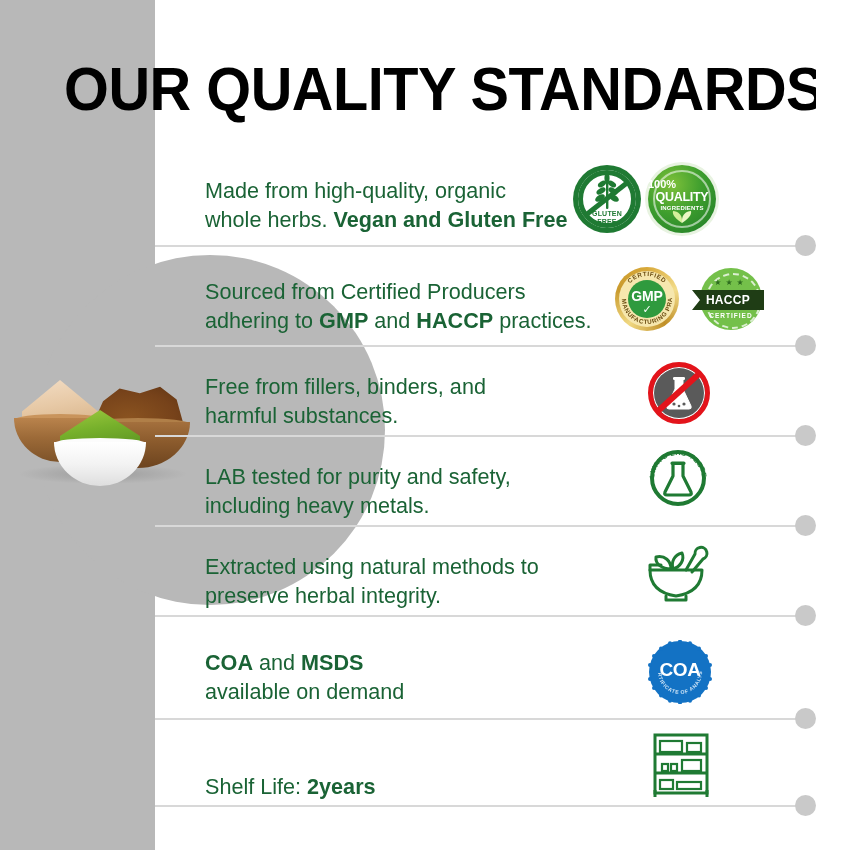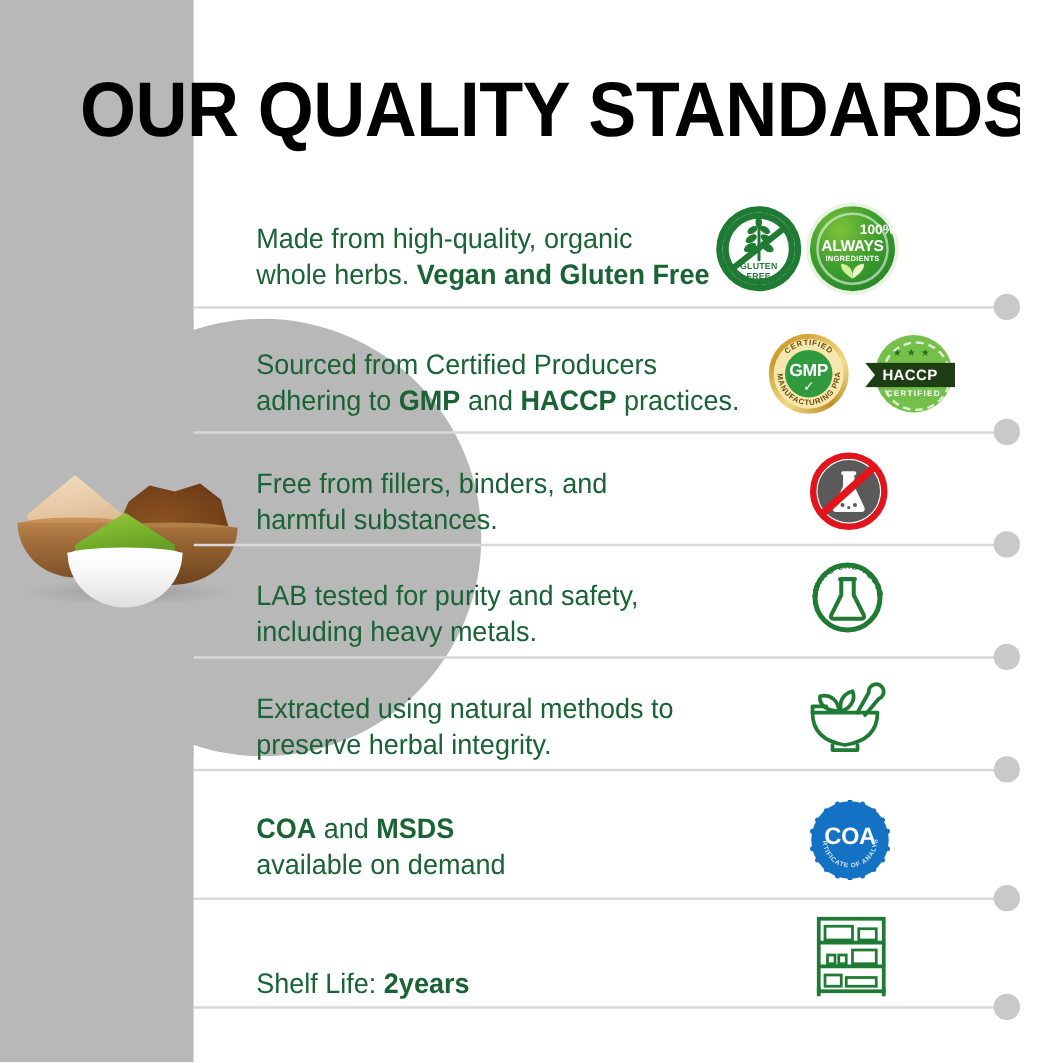--- a/index.html
+++ b/index.html
@@ -125,21 +125,21 @@
   .bdg-gf .ring{position:absolute;inset:5px;border-radius:50%;border:5px solid #1f7a33;}
   .bdg-gf .slash{position:absolute;left:8px;top:31px;width:52px;height:5px;background:#1f7a33;transform:rotate(-38deg);}
   .bdg-gf .label{position:absolute;left:0;right:0;bottom:8px;text-align:center;
     font-size:7px;font-weight:bold;color:#1f7a33;line-height:7.5px;letter-spacing:.2px;}
 
   
   .bdg-nat{position:absolute;width:68px;height:68px;border-radius:50%;
     background:radial-gradient(circle at 35% 28%, #7ec13a 0%, #3e9e2e 45%, #1e7a27 100%);
     box-shadow:0 0 0 3px #e8f3e1;}
   .bdg-nat .ring{position:absolute;inset:5px;border-radius:50%;border:2px solid rgba(255,255,255,.55);}
-  .bdg-nat .t1{position:absolute;left:0;right:0;top:14px;text-align:right;color:#fff;
+  .bdg-nat .t1{position:absolute;left:0;right:0;top:14px;text-align:left;color:#fff;
     font-size:11px;font-weight:bold;line-height:11px;}
   .bdg-nat .t2{position:absolute;left:0;right:0;top:26px;text-align:center;color:#fff;
     font-size:12.5px;font-weight:bold;line-height:13px;letter-spacing:-.3px;}
   .bdg-nat .t3{position:absolute;left:0;right:0;top:40px;text-align:center;color:#fff;
     font-size:6px;font-weight:bold;line-height:6px;letter-spacing:.2px;}
 
   
   .bdg-veg{position:absolute;width:68px;height:68px;border-radius:50%;background:#1f7a33;}
   .bdg-veg .inner{position:absolute;inset:5px;border-radius:50%;background:#fff;}
   .bdg-veg .label{position:absolute;left:0;right:0;top:15px;text-align:center;
@@ -251,21 +251,21 @@
     <div class="slash"></div>
     <div class="label">
       <span>GLUTEN</span><br>
       <span>FREE</span>
     </div>
   </div>
 
   <div class="bdg-nat" style="left:648px;top:165px">
     <div class="ring"></div>
     <div class="t1">100%</div>
-    <div class="t2">ALWAYS</div>
+    <div class="t2">QUALITY</div>
     <div class="t3">INGREDIENTS</div>
     <svg width="68" height="68" style="position:absolute;left:0;top:0">
       <path d="M34 58 C28 54 24 50 25 46 C30 46 34 50 34 55 Z" fill="#d4ef9a"></path>
       <path d="M34 58 C40 54 44 50 43 46 C38 46 34 50 34 55 Z" fill="#eaf7c4"></path>
     </svg>
   </div>
 
 
   <div class="sep" style="top:245px"></div>
   <div class="dot" style="left:795px;top:235px"></div>

